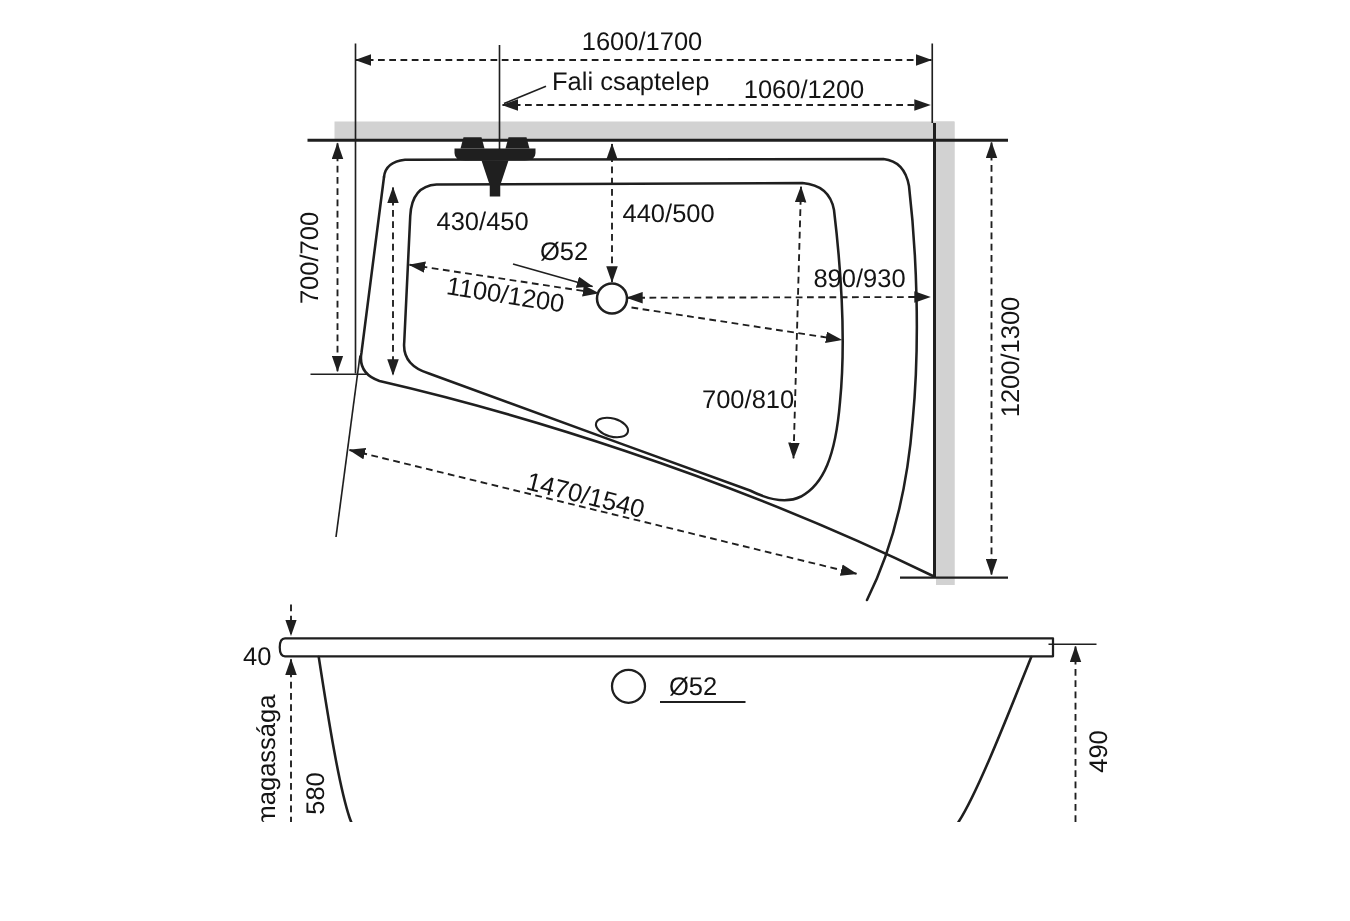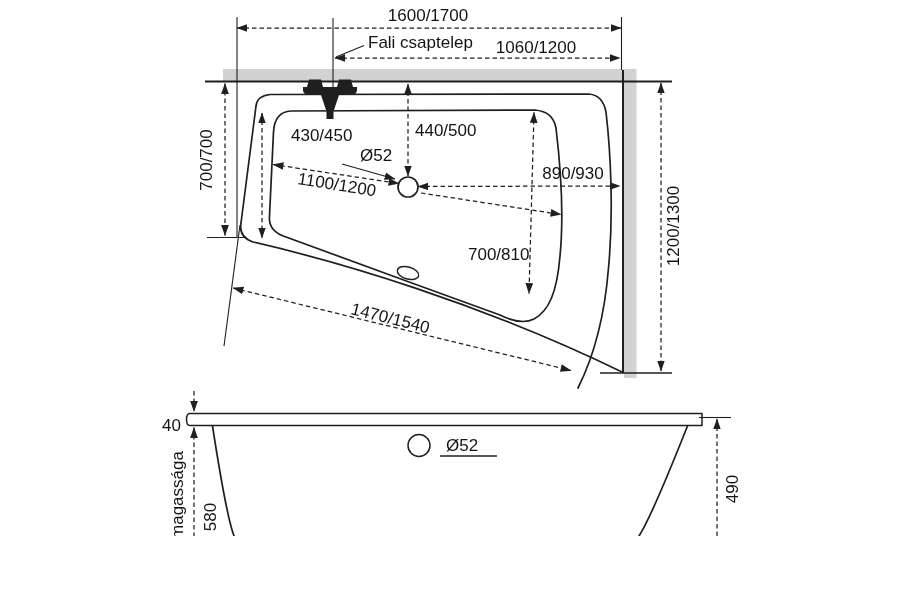--- a/index.html
+++ b/index.html
@@ -1,16 +1,16 @@
 <!DOCTYPE html>
 <html><head>
 <meta charset="utf-8">
 <style>
   html,body{margin:0;padding:0;background:#fff;}
-  .canvas{position:relative;width:900px;height:536px;background:#fff;overflow:hidden;}
+  .canvas{position:relative;width:900px;height:536px;background:#fff;overflow:hidden;margin-top:12px;}
   svg{display:block;}
   .ol{fill:none;stroke:#1f1f1f;stroke-width:1.7;stroke-linejoin:round;stroke-linecap:round;}
   .ow{fill:#fff;stroke:#1f1f1f;stroke-width:1.7;stroke-linejoin:round;}
   .thin{fill:none;stroke:#1f1f1f;stroke-width:1.1;}
   .wl{fill:none;stroke:#1f1f1f;stroke-width:2;}
   .dim{fill:none;stroke:#1f1f1f;stroke-width:1.25;stroke-dasharray:4.5 3;}
   .da{marker-start:url(#ah);marker-end:url(#ah);}
   .de{marker-end:url(#ah);}
   .blk{fill:#1f1f1f;stroke:none;}
   .txt{font:17px "Liberation Sans", sans-serif;fill:#141414;}

